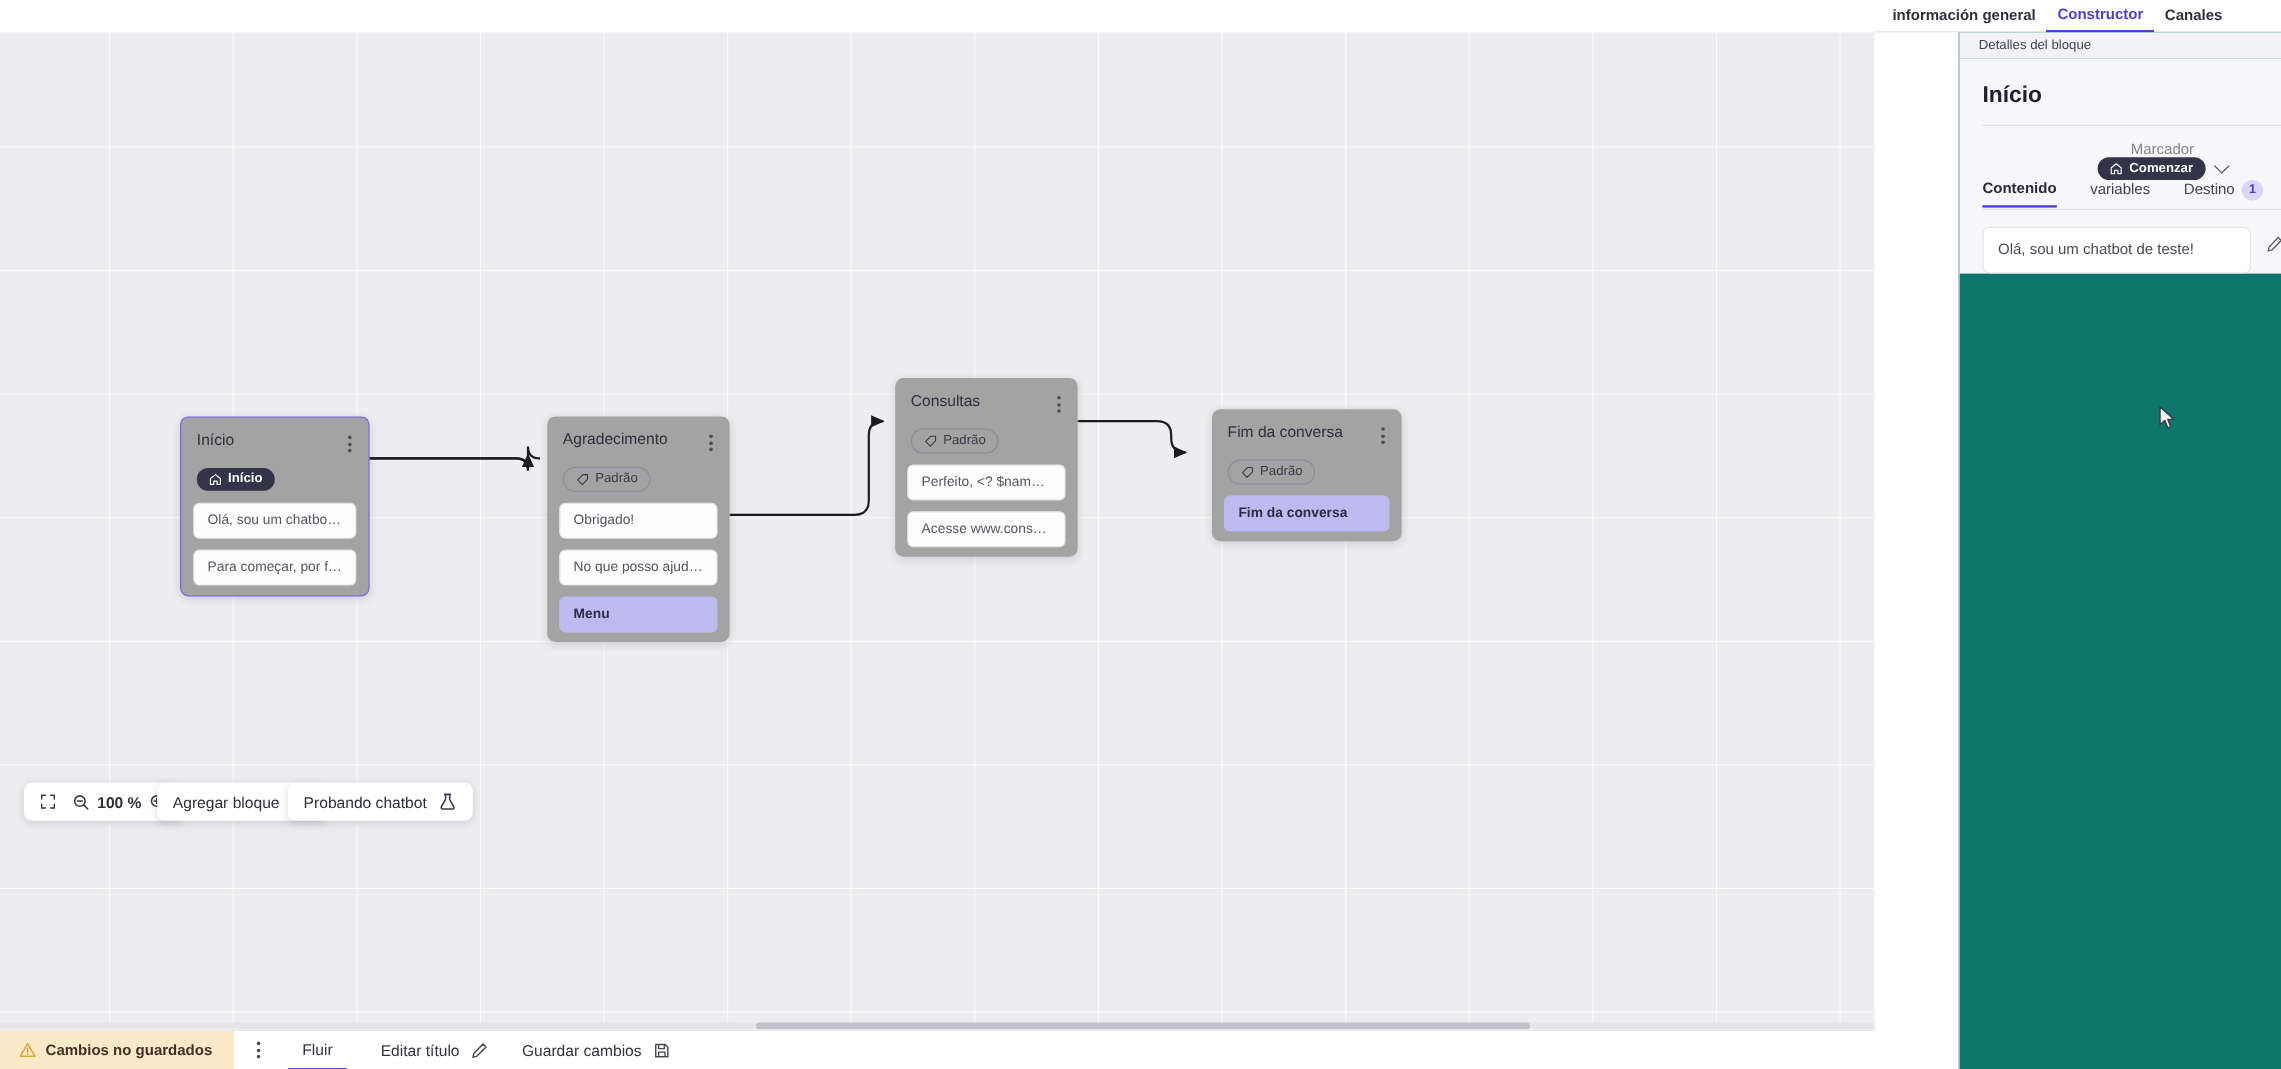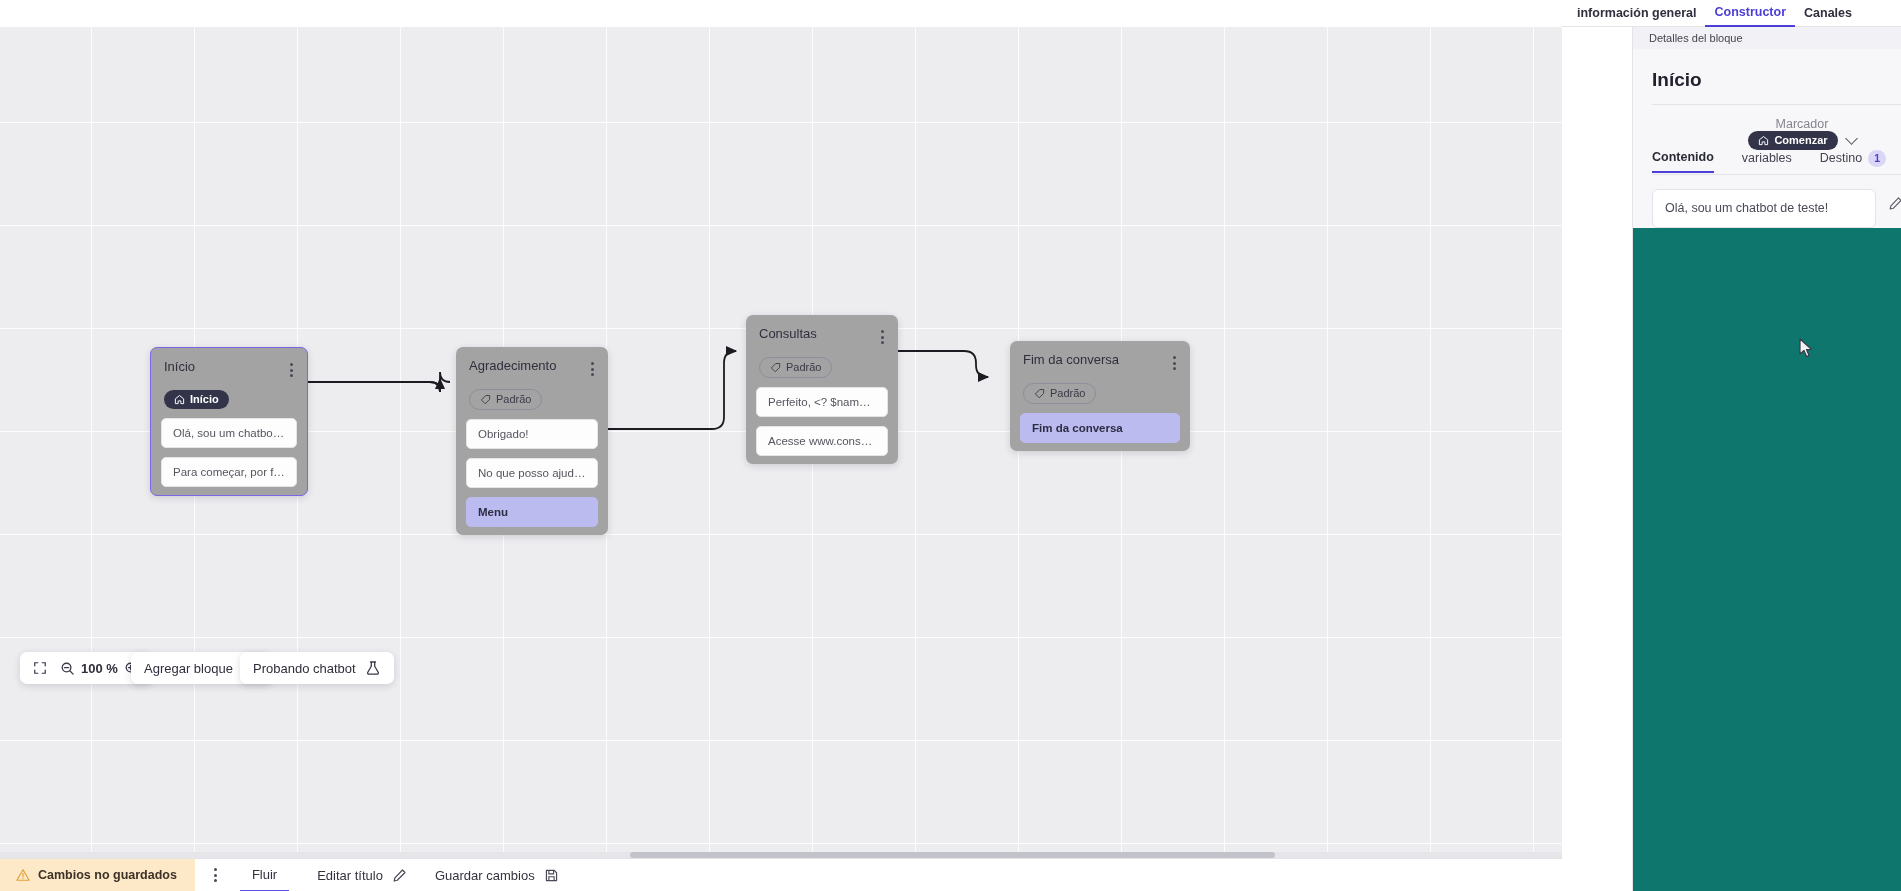--- a/index.html
+++ b/index.html
@@ -309,21 +309,21 @@
       <div class="tag outline">
         <svg width="11" height="11" viewBox="0 0 16 16">
             <path d="M2 8.6 8.4 2.2 14 2.2 14 7.8 7.6 14.2 Z" fill="none" stroke="#3a3a48" stroke-width="1.3" stroke-linejoin="round"></path>
           </svg>
         <span>Padrão</span>
       </div>
       <div class="slot">Perfeito, &lt;? $name ?&gt;!</div>
       <div class="slot">Acesse www.consultas.com par...</div>
     </div>
 
-    <div class="node" style="left:1010px; top:314px; width:180px;">
+    <div class="node" style="left:1010px; top:314px; width:158px;">
       <div class="node-head">
         <div class="node-title">Fim da conversa</div>
         <div class="kebab">
             <i></i>
             <i></i>
             <i></i>
           </div>
       </div>
       <div class="tag outline">
         <svg width="11" height="11" viewBox="0 0 16 16">

